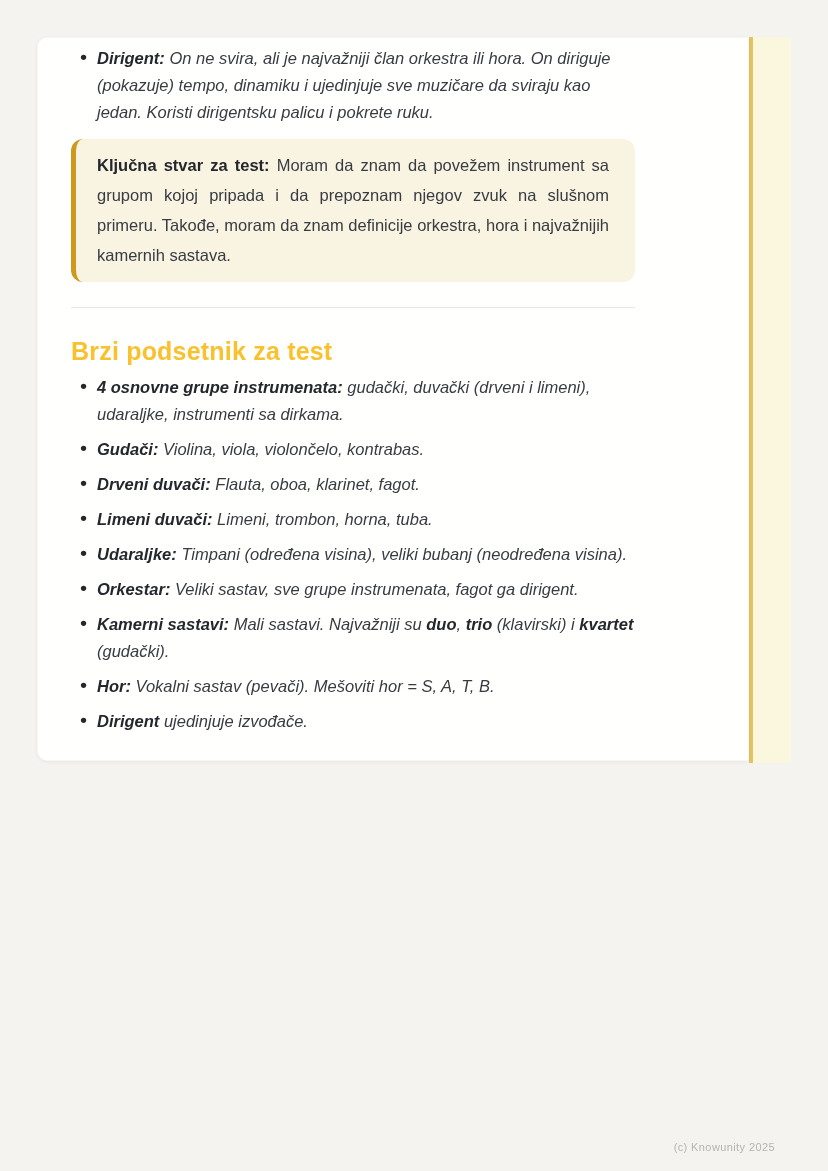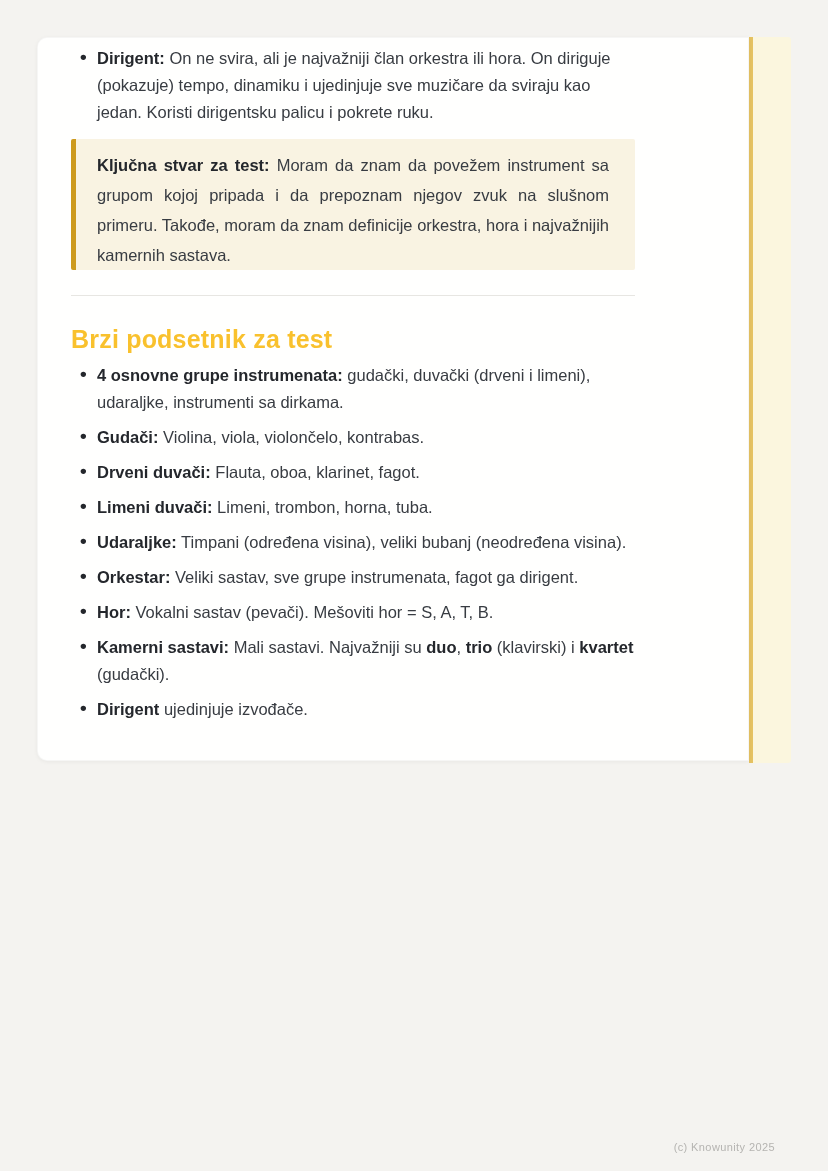--- a/index.html
+++ b/index.html
@@ -30,33 +30,33 @@
     padding:4px 114px 0 33px;
   }
   .next-page-strip{
     position:absolute;left:749px;top:37px;width:42px;height:726px;
     background:var(--strip-bg);
     border-left:4px solid var(--strip-edge);
     border-radius:0 3px 3px 0;
   }
   .body-text{font-size:16.5px;line-height:27px;color:var(--text);}
   ul.bullet-list{list-style:none;padding-left:26px;}
-  ul.bullet-list li{position:relative;margin-bottom:8px;}
+  ul.bullet-list li{position:relative;margin-bottom:8px;font-style:italic;}
   ul.bullet-list li::before{
     content:"\2022";position:absolute;left:-17px;top:-2px;
     font-size:19px;font-weight:700;color:var(--text-bold);
   }
   .b{font-weight:700;color:var(--text-bold);}
   .top-list{margin-top:3px;}
   .callout{
     margin-top:13px;width:564px;
     background:var(--callout-bg);
     border-left:5px solid var(--callout-border);
-    border-radius:2px;
-    padding:11px 26px 0 21px;
+    border-radius:12px;
+    padding:11px 26px 12px 21px;
   }
   .callout p{
     font-size:16.5px;line-height:30px;color:var(--text);
     text-align:justify;
   }
   .divider{
     margin-top:25px;width:564px;height:0;
     border-top:1px solid var(--divider);
   }
   h2.section-title{
@@ -90,22 +90,22 @@
 
     <h2 class="section-title">Brzi podsetnik za test</h2>
 
     <ul class="bullet-list body-text">
         <li><span class="b">4 osnovne grupe instrumenata:</span><span> gudački, duvački (drveni i limeni), udaraljke, instrumenti sa dirkama.</span></li>
         <li><span class="b">Gudači:</span><span> Violina, viola, violončelo, kontrabas.</span></li>
         <li><span class="b">Drveni duvači:</span><span> Flauta, oboa, klarinet, fagot.</span></li>
         <li><span class="b">Limeni duvači:</span><span> Limeni, trombon, horna, tuba.</span></li>
         <li><span class="b">Udaraljke:</span><span> Timpani (određena visina), veliki bubanj (neodređena visina).</span></li>
         <li><span class="b">Orkestar:</span><span> Veliki sastav, sve grupe instrumenata, fagot ga dirigent.</span></li>
+        <li><span class="b">Kamerni sastavi:</span><span> Mali sastavi. Najvažniji su </span><span class="b">duo</span><span>, </span><span class="b">trio</span><span> (klavirski) i </span><span class="b">kvartet</span><span> (gudački).</span></li>
         <li><span class="b">Hor:</span><span> Vokalni sastav (pevači). Mešoviti hor = S, A, T, B.</span></li>
-        <li><span class="b">Kamerni sastavi:</span><span> Mali sastavi. Najvažniji su </span><span class="b">duo</span><span>, </span><span class="b">trio</span><span> (klavirski) i </span><span class="b">kvartet</span><span> (gudački).</span></li>
         <li><span class="b">Dirigent</span><span> ujedinjuje izvođače.</span></li>
       </ul>
 
   </div>
 
   <div class="footer-note">(c) Knowunity 2025</div>
 
 </div>
 
 </body></html>

